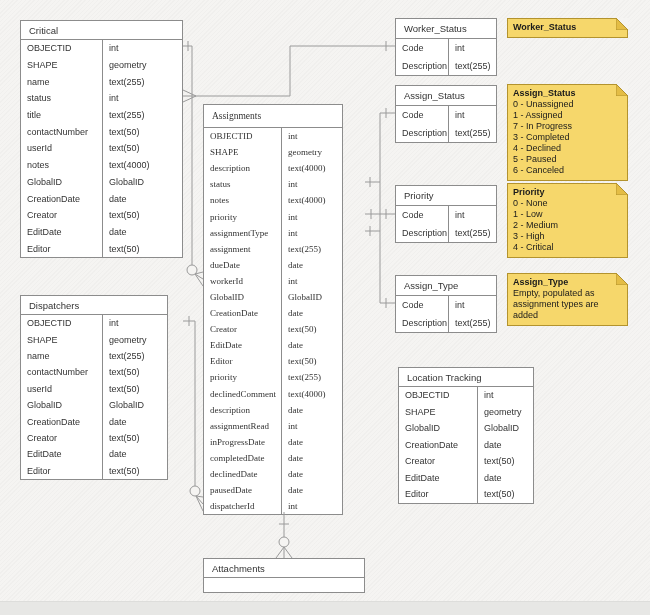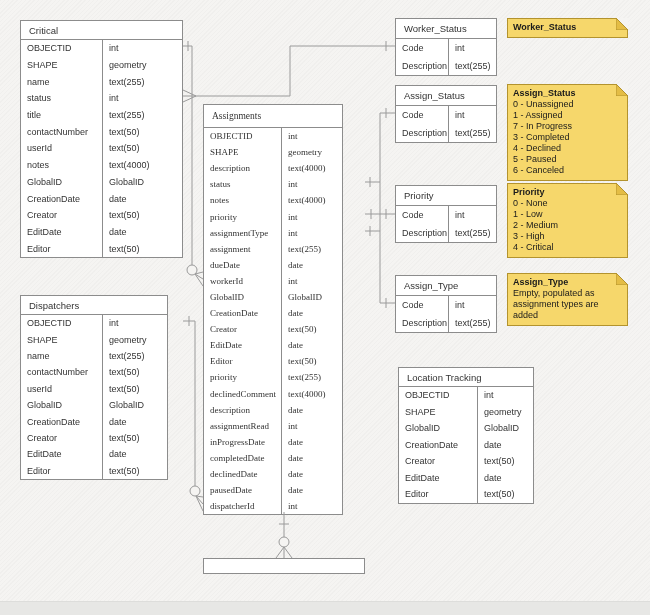--- a/index.html
+++ b/index.html
@@ -342,20 +342,21 @@
           <div class="c t">date</div>
         </div>
         <div class="e-row">
           <div class="c n">Editor</div>
           <div class="c t">text(50)</div>
         </div>
       </div>
   </div>
 
   <div class="entity" id="e-attachments">
+    <div class="e-title">Attachments</div>
     <div class="e-empty"></div>
   </div>
 
   <div class="note" id="n-worker_status">
     <svg class="fold" width="12" height="12" viewBox="0 0 12 12">
       <polygon points="0,0 12,0 12,12" fill="#f5f4f2"></polygon>
         <polygon points="0,0 12,12 0,12" fill="#e4bd45" stroke="#b3932e" stroke-width="1"></polygon>
     </svg>
     <div class="n-title">Worker_Status</div>
   </div>

